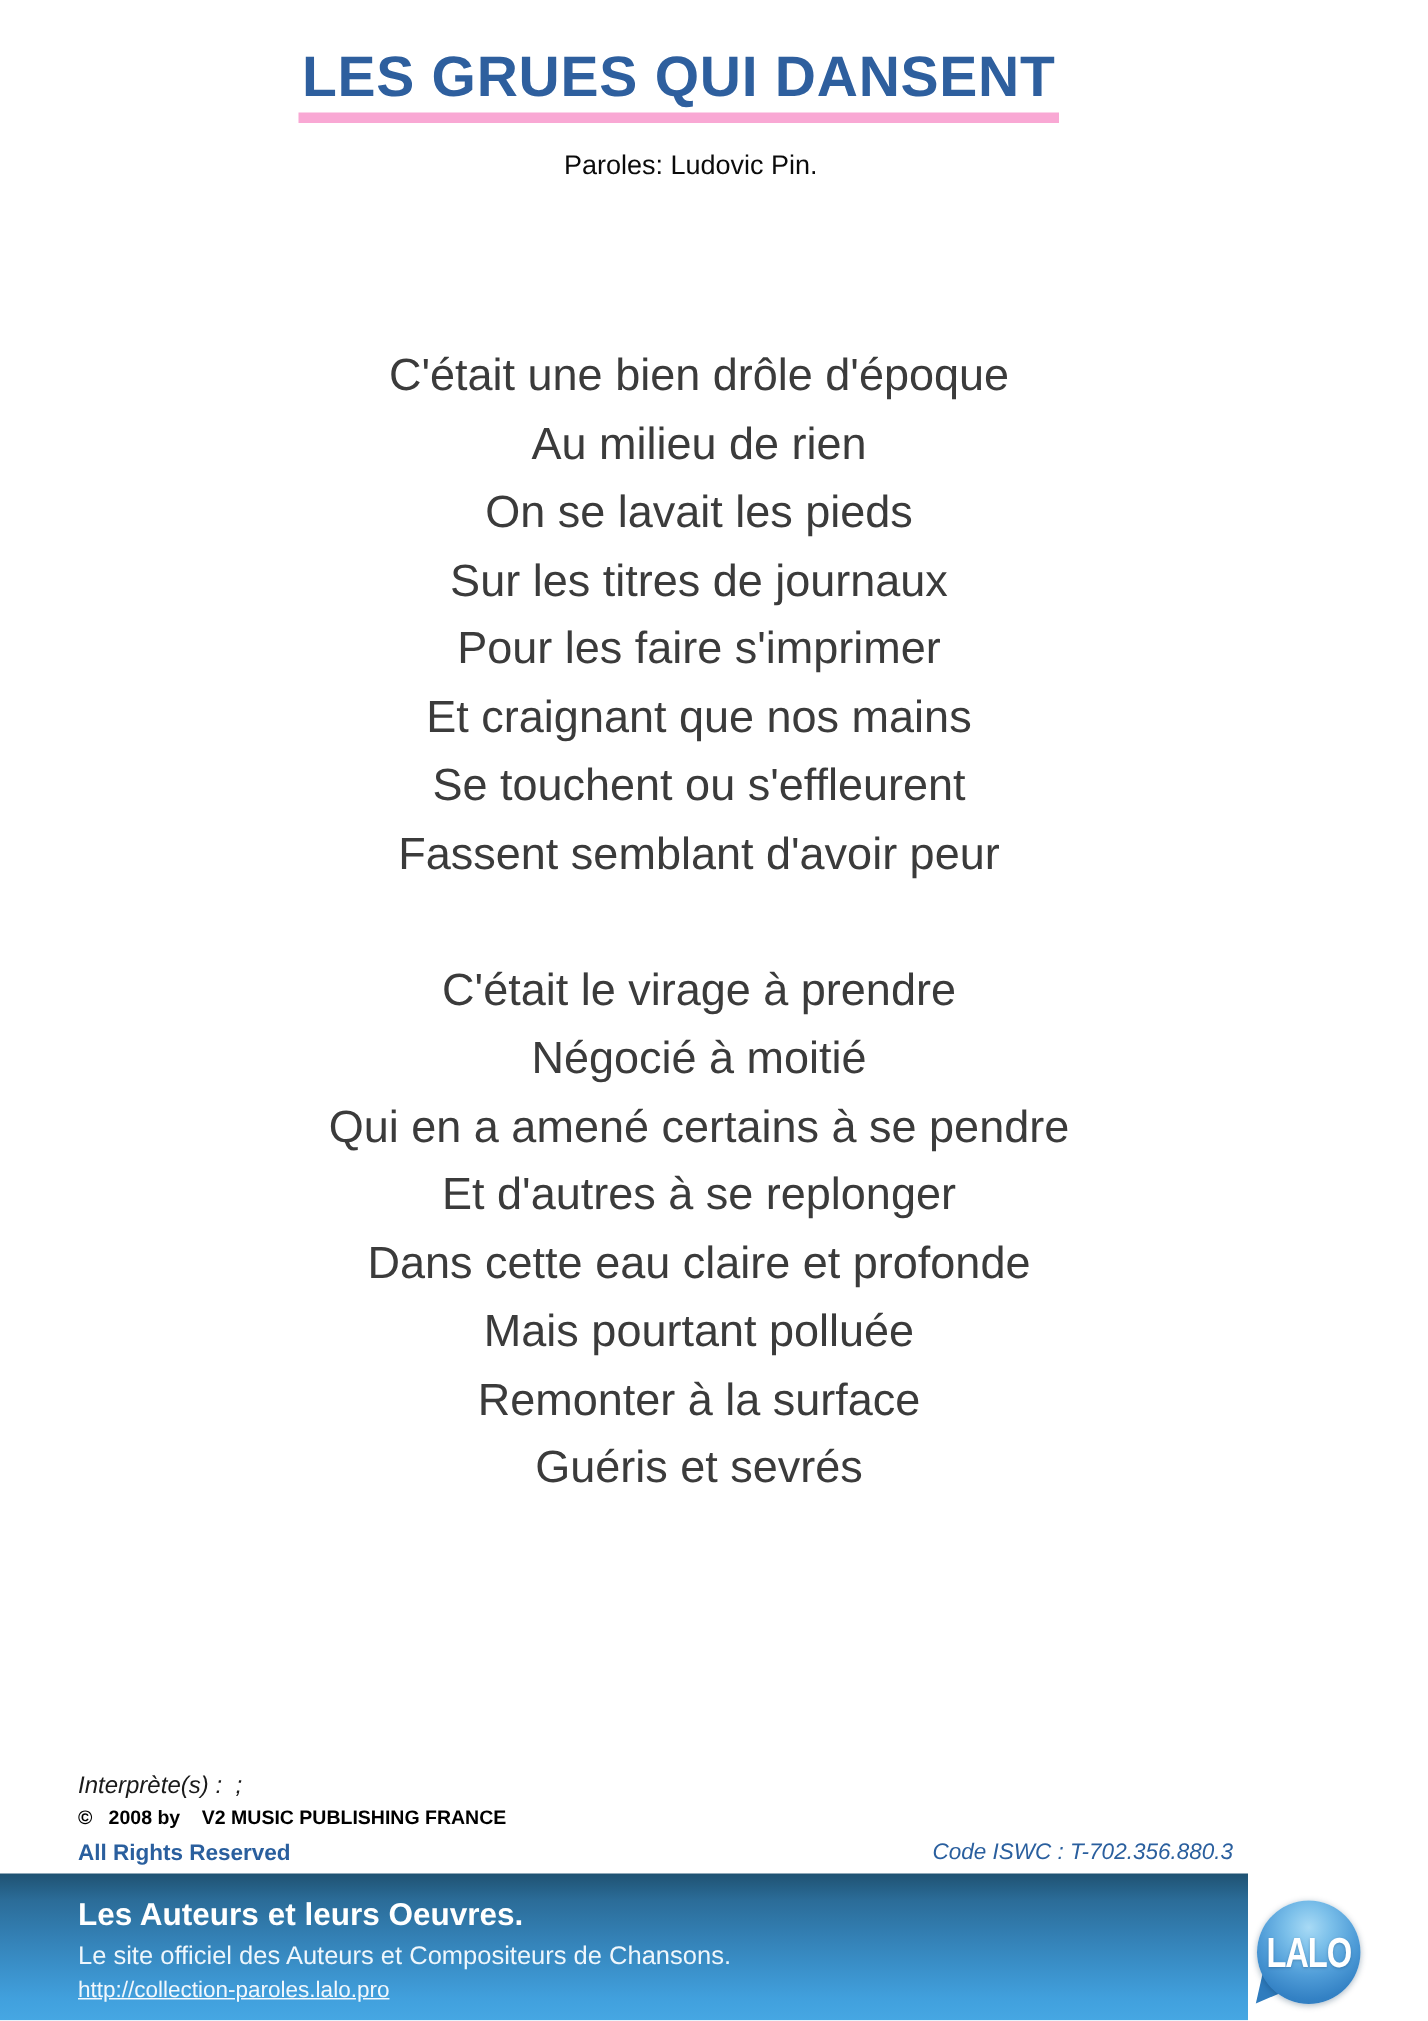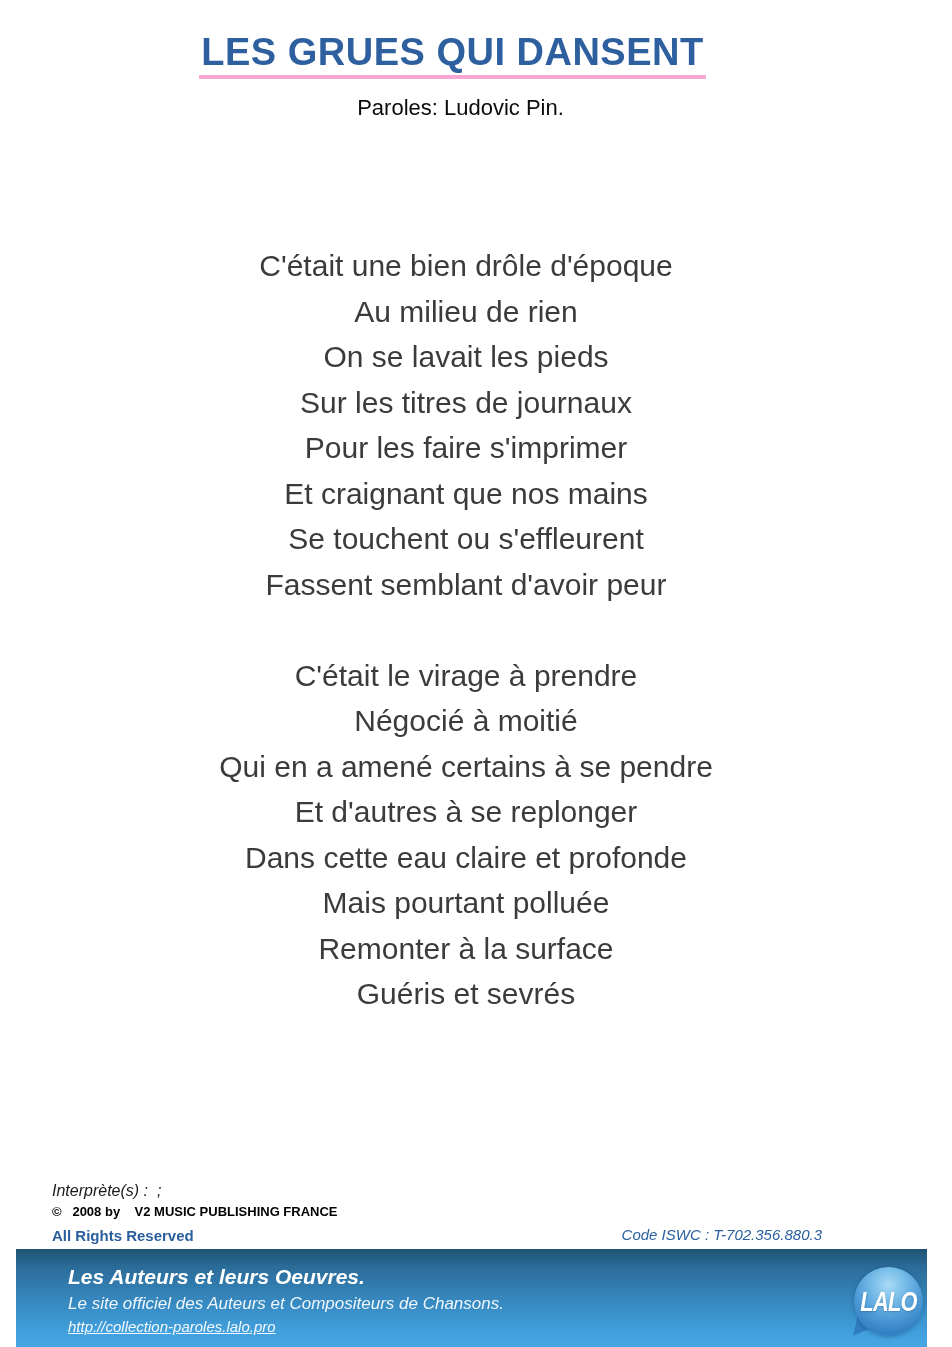--- a/index.html
+++ b/index.html
@@ -24,43 +24,42 @@
     left: 0;
     width: 905px;          
     text-align: center;
   }
   .song-title {
     display: inline-block;
     font-size: 38px;
     font-weight: bold;
     line-height: 44px;
     color: #2e5f9e;
-    border-bottom: 4px solid #f9a8d4;
+    border-bottom: 7px solid #f9a8d4;
     padding: 0 2px 1px 2px;
     letter-spacing: 0.5px;
   }
   .credits {
     margin-top: 11px;
-    font-size: 22px;
+    font-size: 18px;
     line-height: 35px;
     color: #0b0b0b;
     padding-left: 16px;
   }
 
   
   .lyrics {
     position: absolute;
     top: 228px;
     left: 0;
     width: 932px;          
     text-align: center;
     font-size: 30px;
     line-height: 45.5px;
     color: #3b3b3b;
-    margin-top: 15px;
   }
   .verse + .verse { margin-top: 45.5px; }
 
   
   .interpretes {
     position: absolute;
     top: 1182px;
     left: 52px;
     font-style: italic;
     font-size: 16px;
@@ -87,31 +86,30 @@
     top: 1226px;
     right: 130px;
     font-size: 15px;
     font-style: italic;
     color: #2a5f9e;
   }
 
   
   .site-bar {
     position: absolute;
-    left: 16px;
+    left: 0;
     top: 1249px;
-    width: 911px;
+    width: 832px;
     height: 98px;
     background: linear-gradient(180deg,
       #1f5272 0%,
       #2b6c98 18%,
       #3584ba 48%,
       #41a0dd 85%,
       #46a7e3 100%);
-    font-style: italic;
   }
   .site-bar-text {
     position: absolute;
     left: 52px;
     top: 15px;
     color: #ffffff;
   }
   .site-title {
     font-size: 21px;
     font-weight: bold;

